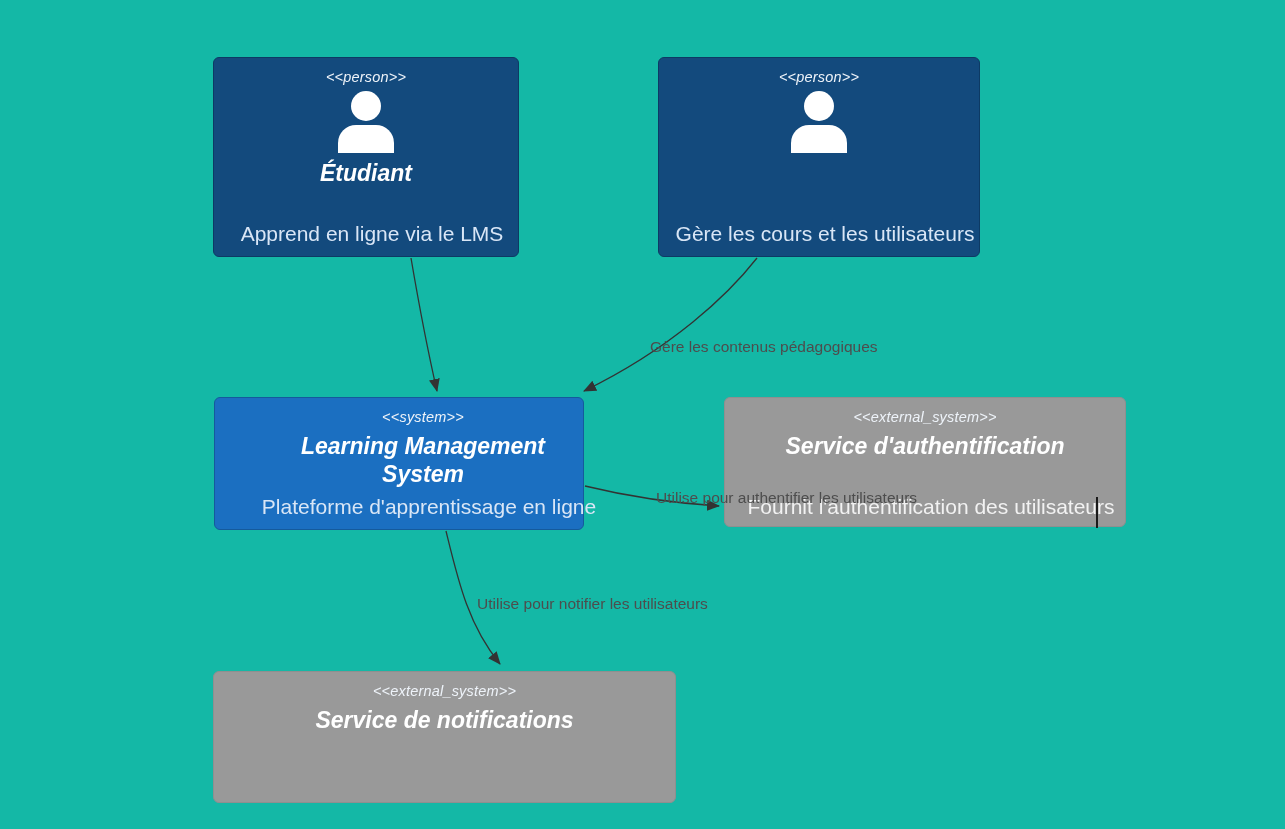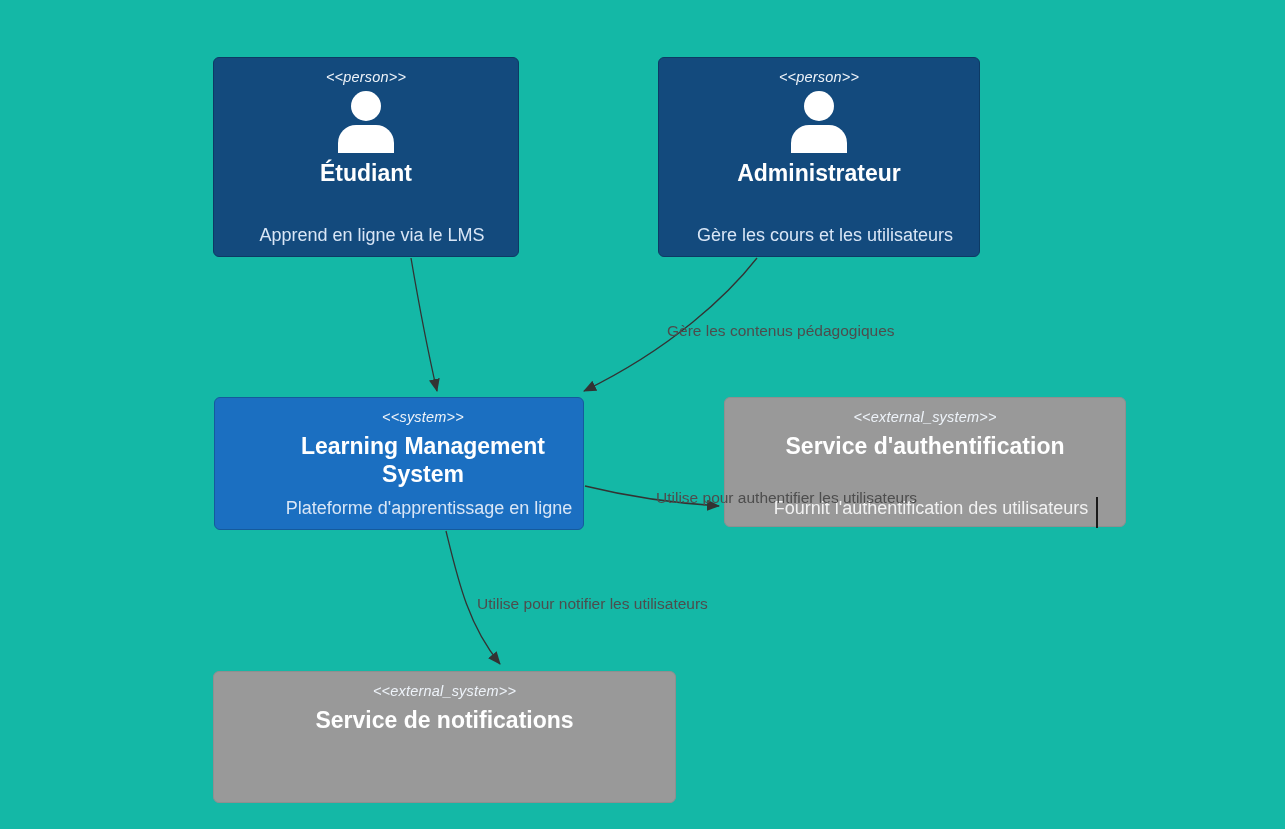--- a/index.html
+++ b/index.html
@@ -40,24 +40,25 @@
     margin-top: 11px;
     color: #eef3f9;
     letter-spacing: 0.2px;
   }
   .node-title {
     font-weight: 700;
     font-size: 23px;
     line-height: 1.2;
     margin-top: 8px;
     color: #ffffff;
+    font-style: italic;
   }
   .person .node-title { margin-top: 6px; }
   .node-desc {
-    font-size: 18px;
+    font-size: 21px;
     margin-top: auto;
     margin-bottom: 10px;
     color: #d9e6f6;
     white-space: nowrap;
     margin-left: 12px;
   }
   .external .node-desc { color: #f2f2f2; margin-bottom: 7px; }
   .person-icon-wrap {
     margin-top: 5px;
     height: 64px;
@@ -109,40 +110,39 @@
   </div>
 
   <div class="node person" style="left: 658px; top: 57px; width: 322px; height: 200px; background: rgb(19, 74, 125); border-color: rgb(13, 58, 100);">
     <div class="stereotype">&lt;&lt;person&gt;&gt;</div>
     <div class="person-icon-wrap">
       <svg width="60" height="62" viewBox="0 0 60 62">
         <circle cx="30" cy="15" r="15" fill="#ffffff"></circle>
         <path d="M2,62 v-10 a18,18 0 0 1 18,-18 h20 a18,18 0 0 1 18,18 v10 z" fill="#ffffff"></path>
       </svg>
     </div>
-    <div class="node-title">Administrateur</div>
     <div class="node-desc">Gère les cours et les utilisateurs</div>
   </div>
 
   <div class="node system" style="left: 214px; top: 397px; width: 370px; height: 133px; background: rgb(27, 111, 193); border-color: rgb(21, 90, 156); padding-left: 48px;">
     <div class="stereotype">&lt;&lt;system&gt;&gt;</div>
     <div class="node-title">Learning Management System</div>
     <div class="node-desc">Plateforme d'apprentissage en ligne</div>
   </div>
 
   <div class="node external" style="left: 724px; top: 397px; width: 402px; height: 130px; background: rgb(153, 153, 153); border-color: rgb(143, 143, 143);">
     <div class="stereotype">&lt;&lt;external_system&gt;&gt;</div>
     <div class="node-title">Service d'authentification</div>
     <div class="node-desc">Fournit l'authentification des utilisateurs</div>
   </div>
 
   <div class="node external" style="left: 213px; top: 671px; width: 463px; height: 132px; background: rgb(153, 153, 153); border-color: rgb(143, 143, 143);">
     <div class="stereotype">&lt;&lt;external_system&gt;&gt;</div>
     <div class="node-title">Service de notifications</div>
   </div>
 
-  <div class="edge-label" style="left: 650px; top: 322px; color: rgb(77, 77, 77); margin-left: 17px;">Gère les contenus pédagogiques</div>
+  <div class="edge-label" style="left: 650px; top: 338px; color: rgb(77, 77, 77);">Gère les contenus pédagogiques</div>
   <div class="edge-label" style="left: 656px; top: 489px; color: rgb(77, 77, 77);">Utilise pour authentifier les utilisateurs</div>
   <div class="edge-label" style="left: 477px; top: 595px; color: rgb(77, 77, 77);">Utilise pour notifier les utilisateurs</div>
 
   <div class="caret" style="left:1096px; top:497px;"></div>
 
 </div>
 
 </body></html>

